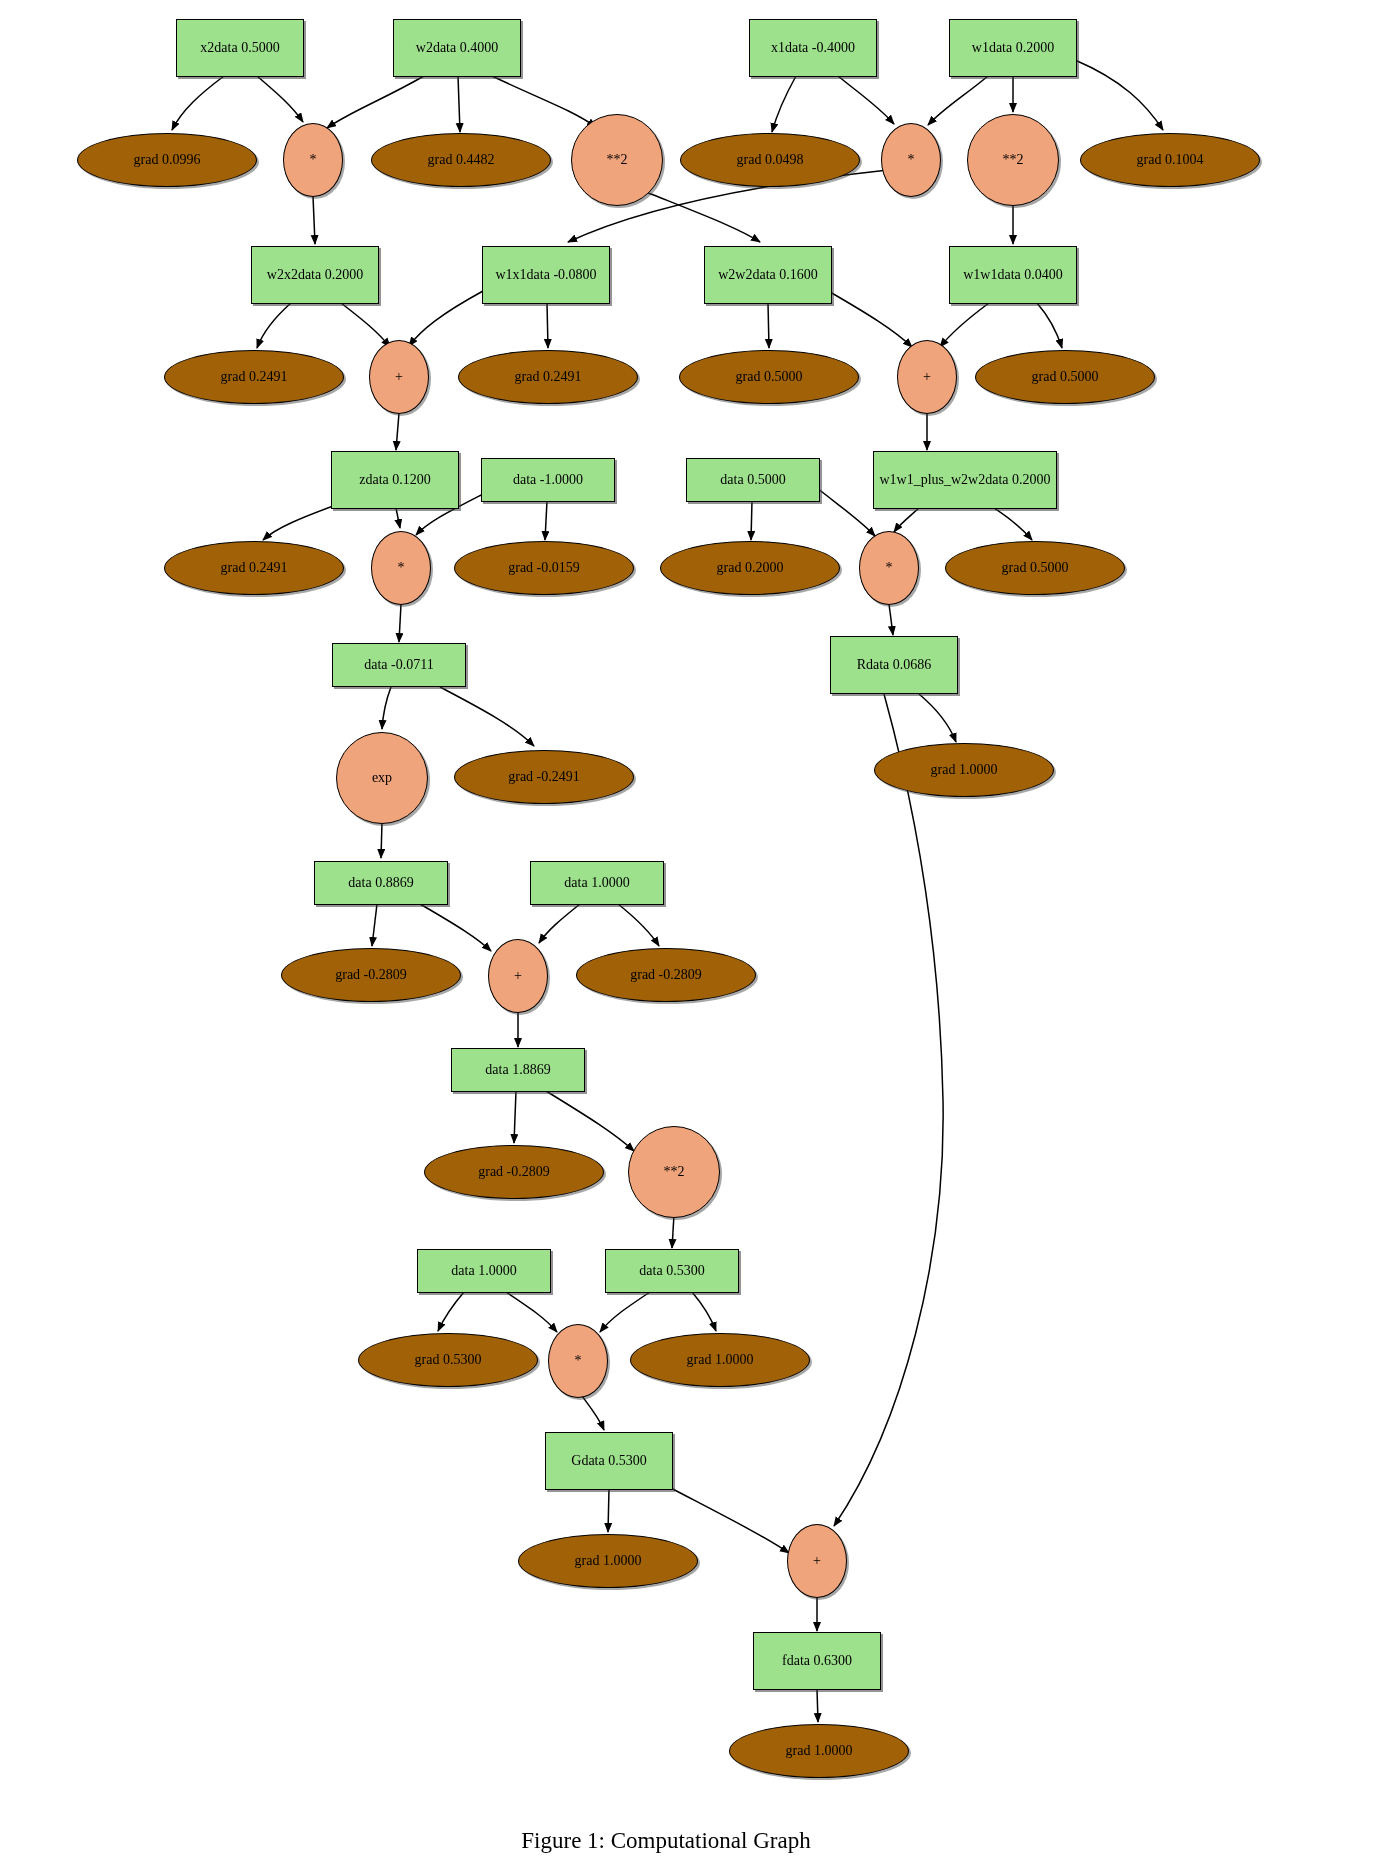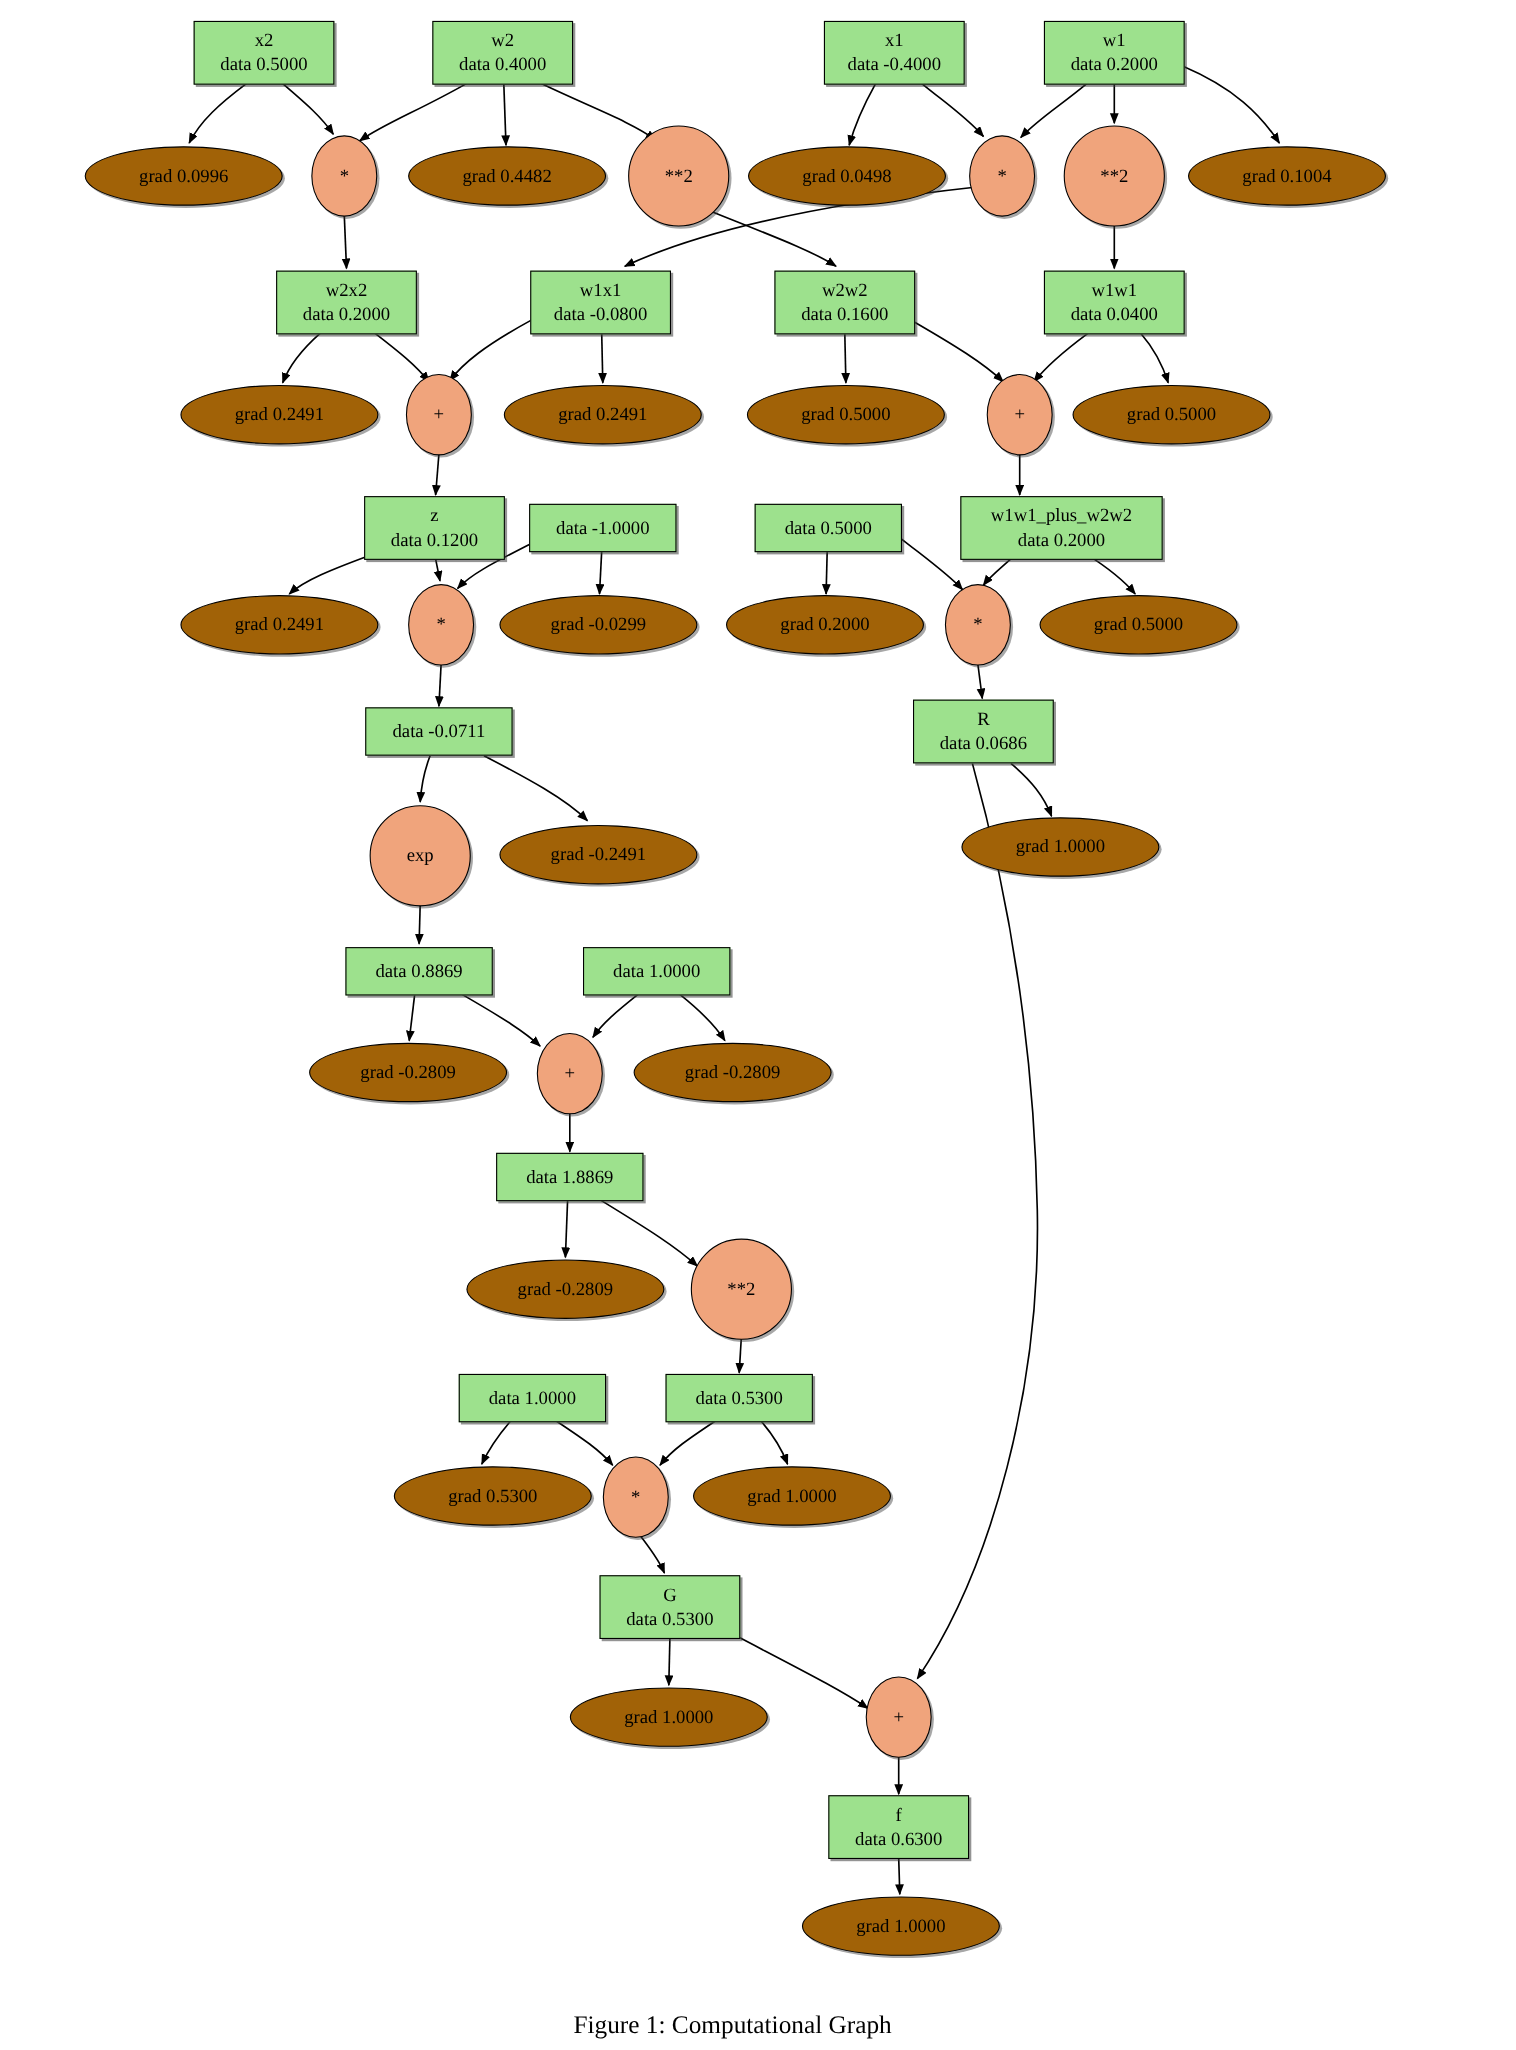--- a/index.html
+++ b/index.html
@@ -4,22 +4,22 @@
 <style>
   html,body { margin:0; padding:0; background:#ffffff; }
   .canvas {
     position:relative; width:1378px; height:1864px; background:#ffffff;
     font-family:"Liberation Serif","DejaVu Serif",serif; color:#000;
     overflow:hidden;
   }
   svg.edges { position:absolute; left:0; top:0; width:1378px; height:1864px; }
   .node {
     position:absolute; transform:translate(-50%,-50%);
-    display:flex; flex-direction:column; align-items:center; justify-content:center;
-    text-align:center; font-size:17px; line-height:1.28; white-space:nowrap;
+    display:flex; flex-direction:row; align-items:center; justify-content:center;
+    text-align:center; font-size:14px; line-height:1.28; white-space:nowrap;
   }
   .vbox {
     width:126px; height:56px; background:#9de18d; border:1.6px solid #000;
     box-shadow:2px 2px 0 rgba(60,60,60,.55);
   }
   .vbox.single { width:132px; height:42px; }
   .vbox.wide { width:182px;margin-left:38px; }
   .gellipse {
     width:178px; height:52px; background:#a16207; border:1.6px solid #000;
     border-radius:50%; box-shadow:2px 2px 0 rgba(60,60,60,.45);
@@ -200,21 +200,21 @@
     <div>data 0.2000</div>
   </div>
 
   <div class="node gellipse" style="left:254px;top:568px">
       <div>grad 0.2491</div>
     </div>
   <div class="node op small" style="left:401px;top:568px">
       <div>*</div>
     </div>
   <div class="node gellipse" style="left:544px;top:568px">
-      <div>grad -0.0299</div>
+      <div>grad -0.0159</div>
     </div>
   <div class="node gellipse" style="left:750px;top:568px">
       <div>grad 0.2000</div>
     </div>
   <div class="node op small" style="left:889px;top:568px">
       <div>*</div>
     </div>
   <div class="node gellipse" style="left:1035px;top:568px">
       <div>grad 0.5000</div>
     </div>

